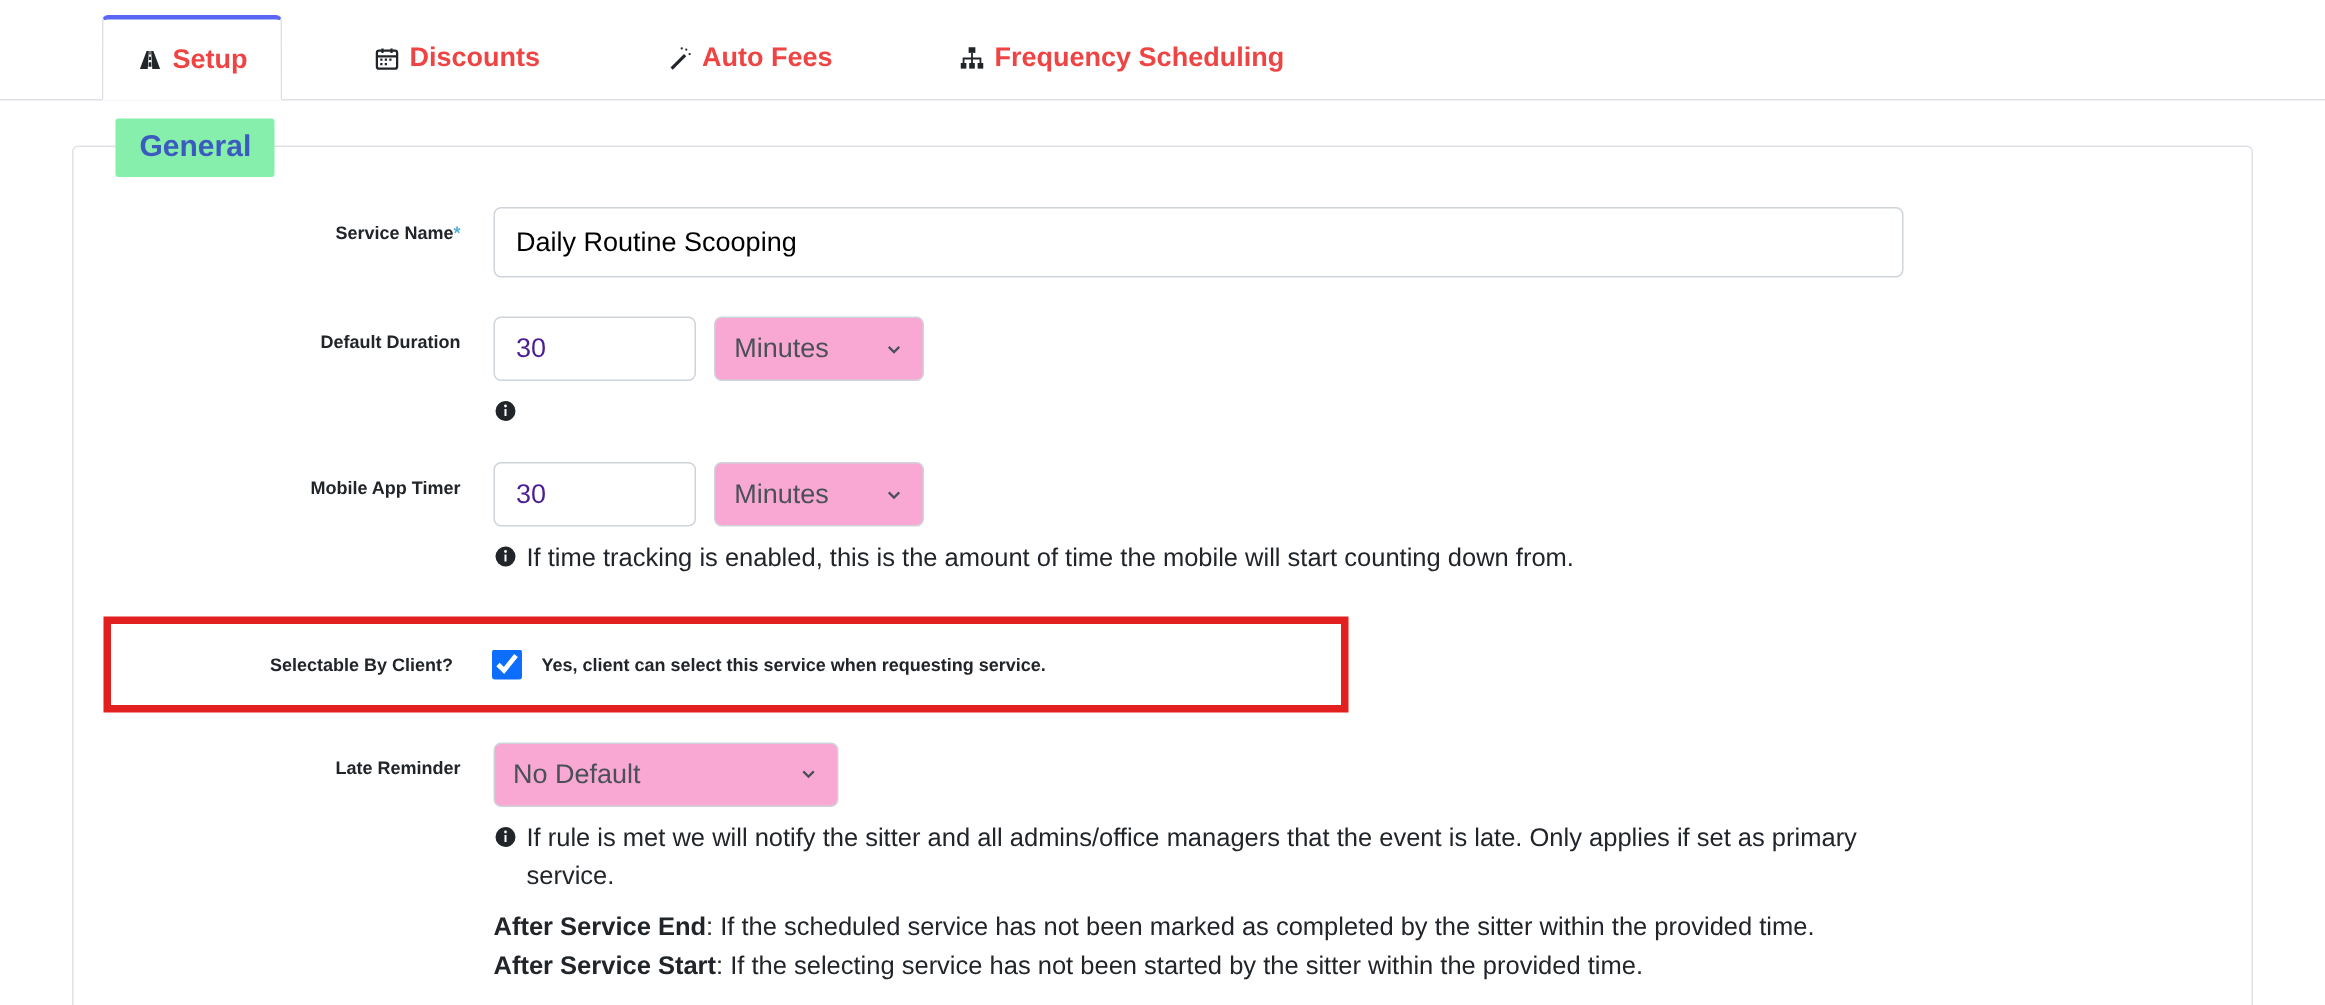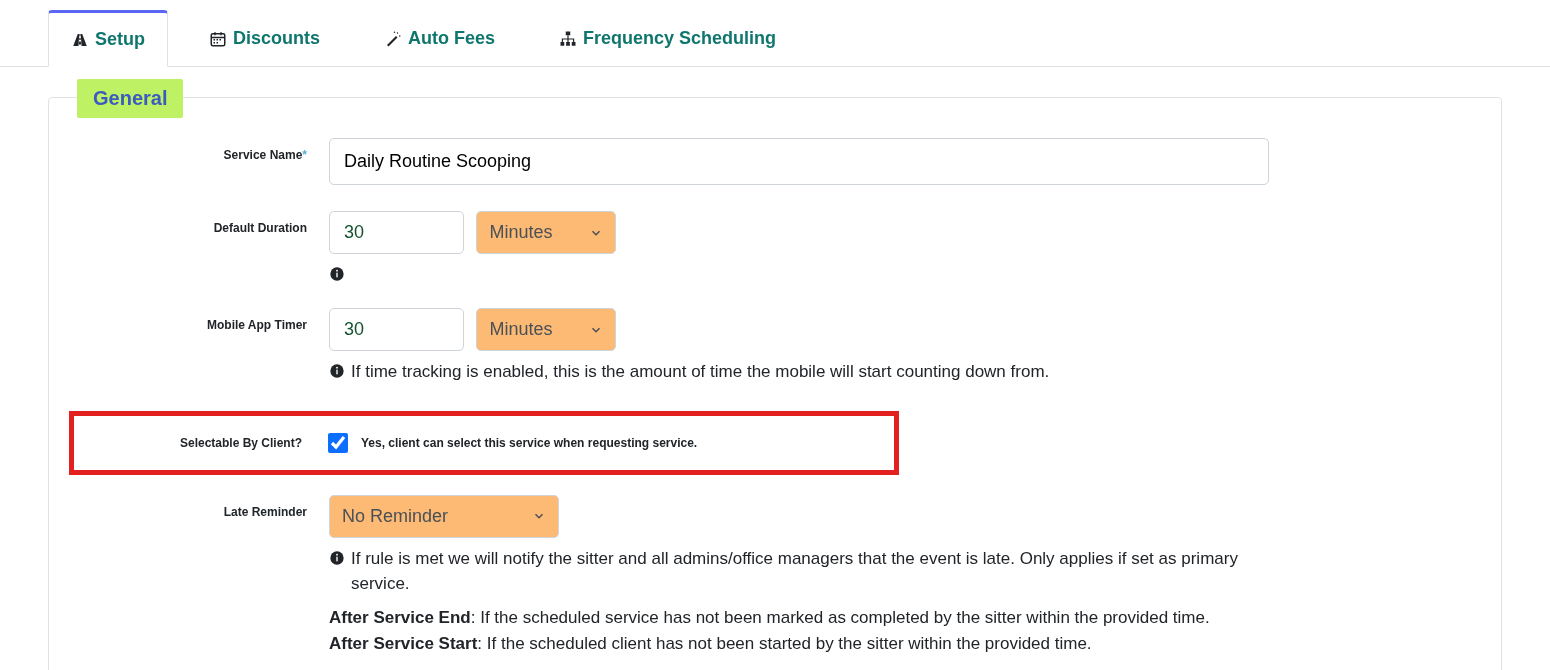--- a/index.html
+++ b/index.html
@@ -19,28 +19,29 @@
     border-bottom: 1px solid #dee2e6;
     padding-left: 48px;
   }
   .tab {
     display: flex;
     align-items: center;
     gap: 6px;
     padding: 16px 22px;
     font-weight: 700;
     font-size: 18px;
-    color: #0f766e;
+    color: #ef4444;
     cursor: pointer;
     border: 1px solid transparent;
     border-bottom: none;
     border-top-left-radius: 4px;
     border-top-right-radius: 4px;
     margin-right: 18px;
     position: relative;
+    margin-left: 20px;
   }
   .tab.active {
     border: 1px solid #dee2e6;
     border-bottom: 1px solid #fff;
     border-top: 3px solid #5a67f5;
     margin-bottom: -1px;
     background: #fff;
   }
   .tab .ticon {
     width: 18px;
@@ -53,21 +54,21 @@
     margin: 30px 48px 0 48px;
     border: 1px solid #dee2e6;
     border-radius: 4px;
     position: relative;
     padding: 40px 30px 20px 30px;
   }
   .section-title {
     position: absolute;
     top: -19px;
     left: 28px;
-    background: #bef264;
+    background: #86efac;
     color: #3b5bbf;
     font-weight: 700;
     font-size: 20px;
     padding: 8px 16px;
     border-radius: 2px;
   }
   .form-row {
     display: flex;
     align-items: flex-start;
     margin-bottom: 26px;
@@ -98,36 +99,36 @@
     border: 1px solid #ced4da;
     border-radius: 5px;
     color: #000000;
   }
   .num-input {
     width: 135px;
     padding: 10px 14px;
     font-size: 18px;
     border: 1px solid #ced4da;
     border-radius: 5px;
-    color: #14532d;
+    color: #4c1d95;
     margin-right: 8px;
   }
   .select-wrap {
     display: inline-flex;
     align-items: center;
     border: 1px solid #ced4da;
     border-radius: 5px;
     padding: 10px 12px;
     font-size: 18px;
     color: #495057;
     min-width: 140px;
     justify-content: space-between;
     gap: 18px;
     cursor: pointer;
-    background: #fdba74;
+    background: #f9a8d4;
   }
   .select-wrap.wide { min-width: 230px; }
   .chev {
     width: 14px;
     height: 14px;
   }
   .help {
     margin-top: 8px;
     color: #212529;
     font-size: 17px;
@@ -297,34 +298,34 @@
       <div class="check-wrap">
         <input type="checkbox" class="chk" checked="" style="">
         <span class="check-label">Yes, client can select this service when requesting service.</span>
       </div>
     </div>
 
     <div class="form-row">
       <div class="form-label">Late Reminder</div>
       <div class="form-control-wrap">
         <span class="select-wrap wide">
-          <span>No Reminder</span>
+          <span>No Default</span>
           <svg class="chev" viewBox="0 0 24 24">
               <path d="M6 9 L12 15 L18 9" fill="none" stroke="#495057" stroke-width="2.5"></path>
             </svg>
         </span>
         <div class="help">
           <svg class="info-icon" viewBox="0 0 24 24">
               <circle cx="12" cy="12" r="10" fill="#212529"></circle>
               <rect x="11" y="10" width="2" height="7" fill="#fff"></rect>
               <circle cx="12" cy="7" r="1.4" fill="#fff"></circle>
             </svg>
           <span>If rule is met we will notify the sitter and all admins/office managers that the event is late. Only applies if set as primary service.</span>
         </div>
         <div class="help-block">
           <span class="hline"><span class="bold">After Service End</span><span>: If the scheduled service has not been marked as completed by the sitter within the provided time.</span></span>
-          <span class="hline"><span class="bold">After Service Start</span><span>: If the scheduled client has not been started by the sitter within the provided time.</span></span>
+          <span class="hline"><span class="bold">After Service Start</span><span>: If the selecting service has not been started by the sitter within the provided time.</span></span>
         </div>
       </div>
     </div>
 
   </div>
 </div>
 
 </body></html>

